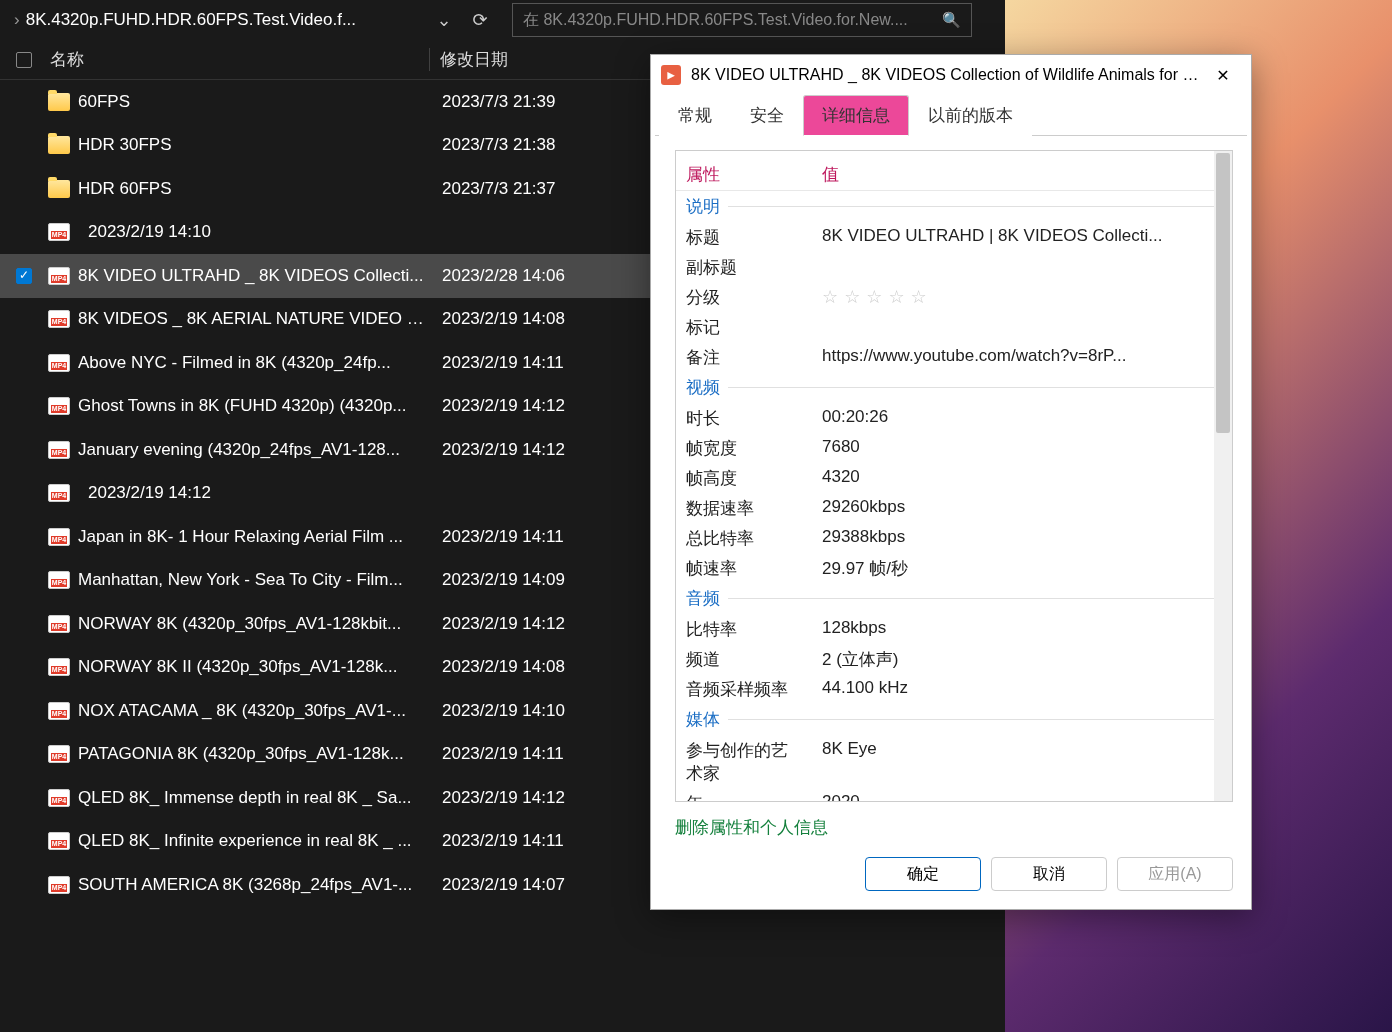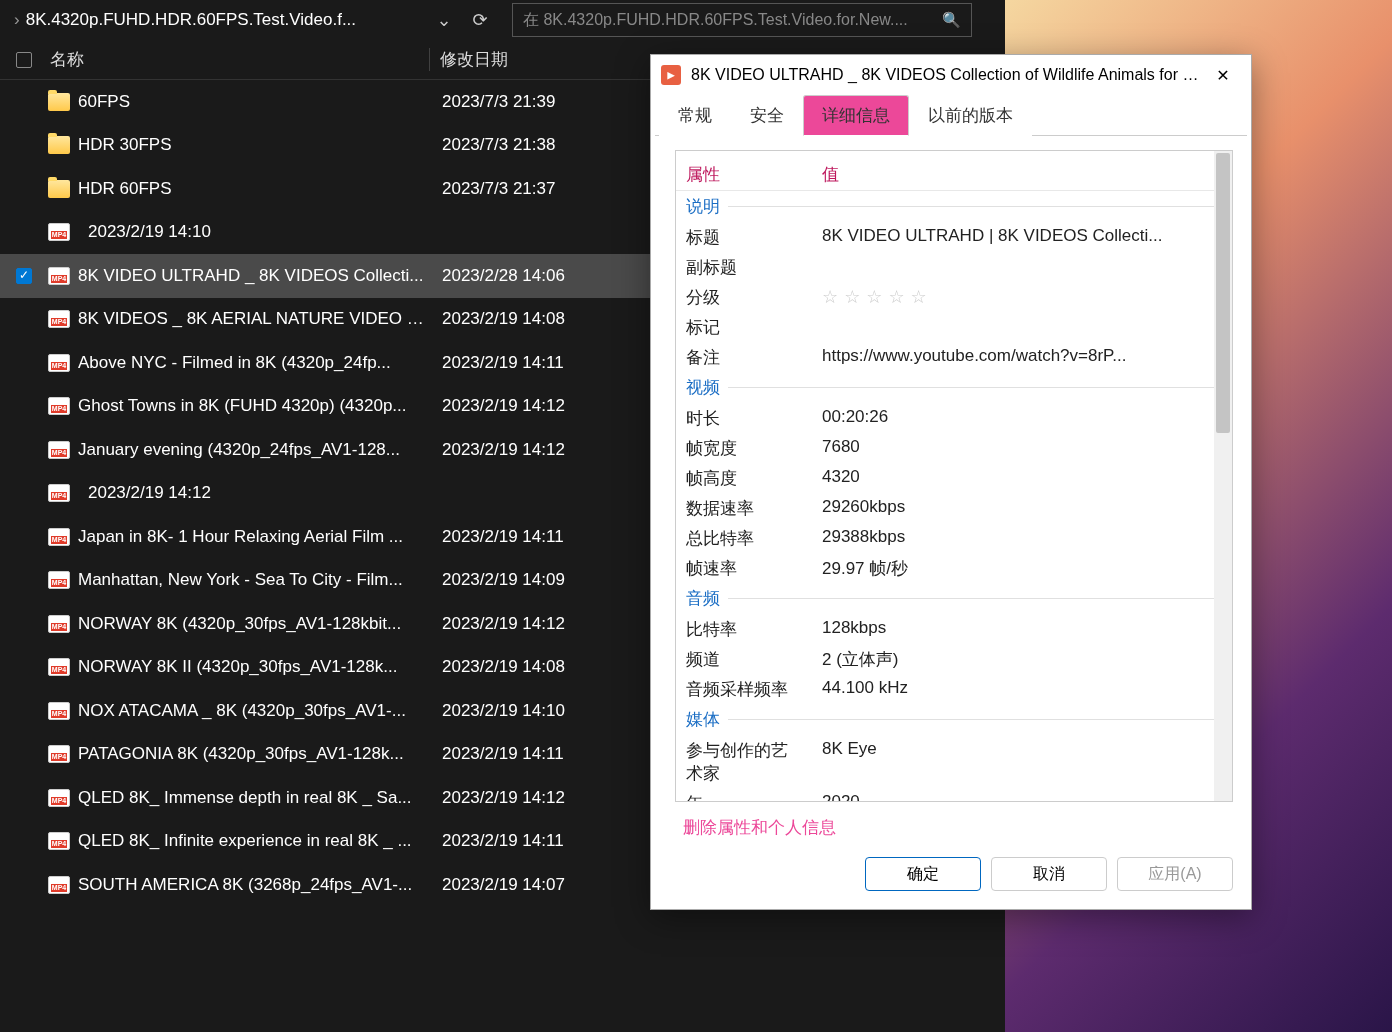--- a/index.html
+++ b/index.html
@@ -53,21 +53,21 @@
 .detail-header-row { display: flex; font-size: 17px; color: #be185d; border-bottom: 1px solid #e8e8e8; margin-top: 8px; }
 .dh-prop { flex: 0 0 136px; padding: 4px 10px; }
 .dh-val { flex: 1; padding: 4px 10px; }
 .detail-section { color: #1a6dc4; font-size: 17px; padding: 4px 10px; display: flex; align-items: center; }
 .detail-section::after { content: ""; flex: 1; height: 1px; background: #e0e0e0; margin-left: 8px; }
 .detail-row { display: flex; font-size: 17px; color: #222; }
 .dr-prop { flex: 0 0 136px; padding: 3.5px 10px; }
 .dr-val { flex: 1; padding: 3.5px 10px; white-space: nowrap; overflow: hidden; text-overflow: ellipsis; }
 .stars { color: #ccc; letter-spacing: 6px; font-size: 18px; }
 
-.remove-link { color: #ec4899; font-size: 17px; padding: 14px 32px 0; }
+.remove-link { color: #15803d; font-size: 17px; padding: 14px 24px 0; }
 .remove-link span { text-decoration: none; cursor: pointer; }
 
 .dlg-buttons { display: flex; justify-content: flex-end; gap: 10px; padding: 18px 18px 18px; }
 .btn { width: 116px; height: 34px; border: 1px solid #ccc; background: #fff; font-size: 16px; display: flex; align-items: center; justify-content: center; border-radius: 4px; }
 .btn.primary { border: 1.5px solid #0067c0; }
 .btn.disabled { color: #999; }
 </style>
 </head>
 <body>
 

